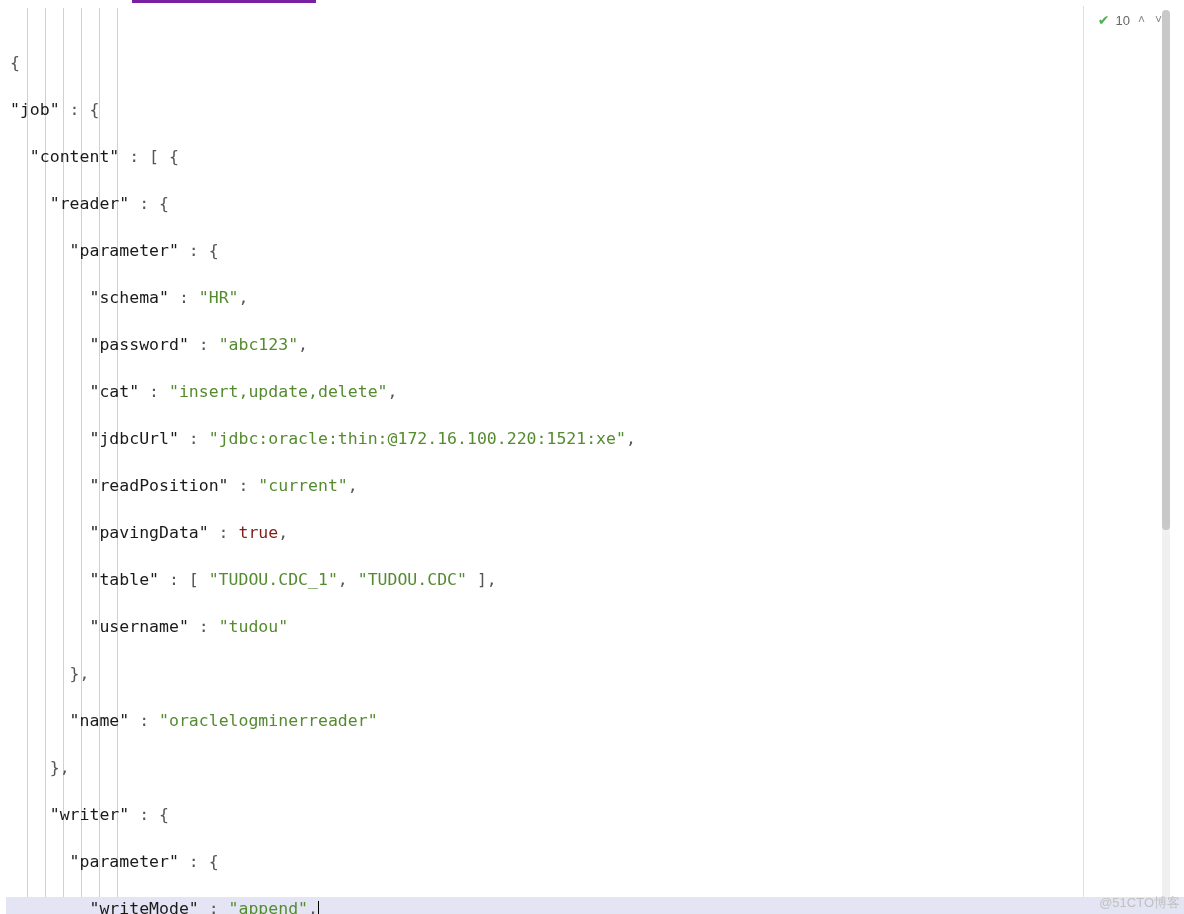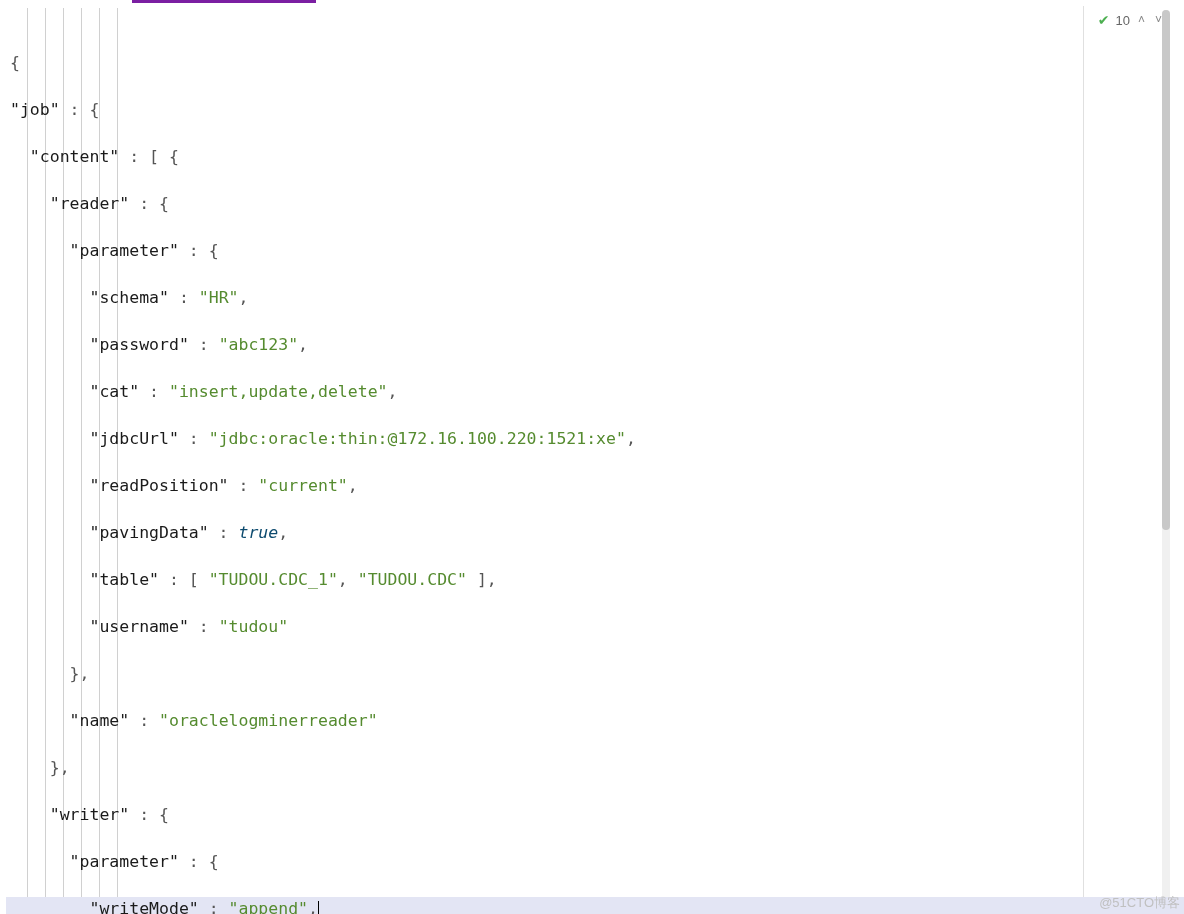--- a/index.html
+++ b/index.html
@@ -24,21 +24,21 @@
   position:absolute; left:0; top:4px; right:0; bottom:0;
   padding-left:6px; line-height:23.5px;
   white-space:pre;
 }
 .ln { position:relative; padding-left:4px; }
 .ln.hl { background:#e3e5f4; }
 .guide { position:absolute; top:4px; bottom:0; width:1px; background:#d0d0d0; }
 .g1{left:27px}.g2{left:45px}.g3{left:63px}.g4{left:81px}.g5{left:99px}.g6{left:117px}
 .key{color:#1a1a1a}
 .str{color:#558b2f}
-.kw{color:#0c4a6e; font-style:italic}
+.kw{color:#7f1d1d; }
 .op{color:#555}
 .caret{display:inline-block;width:1px;height:18px;background:#000;vertical-align:middle}
 .scroll{position:absolute;right:14px;top:10px;bottom:8px;width:8px;background:#f0f0f0;border-radius:4px}
 .thumb{position:absolute;left:0;right:0;top:0;height:520px;background:#c8c8c8;border-radius:4px}
 .divider{position:absolute;right:100px;top:6px;bottom:0;width:1px;background:#e0e0e0}
 .wm{position:absolute;right:4px;bottom:2px;font-family:sans-serif;font-size:13px;color:#c0c0c0}
 </style>
 </head>
 <body>
 

